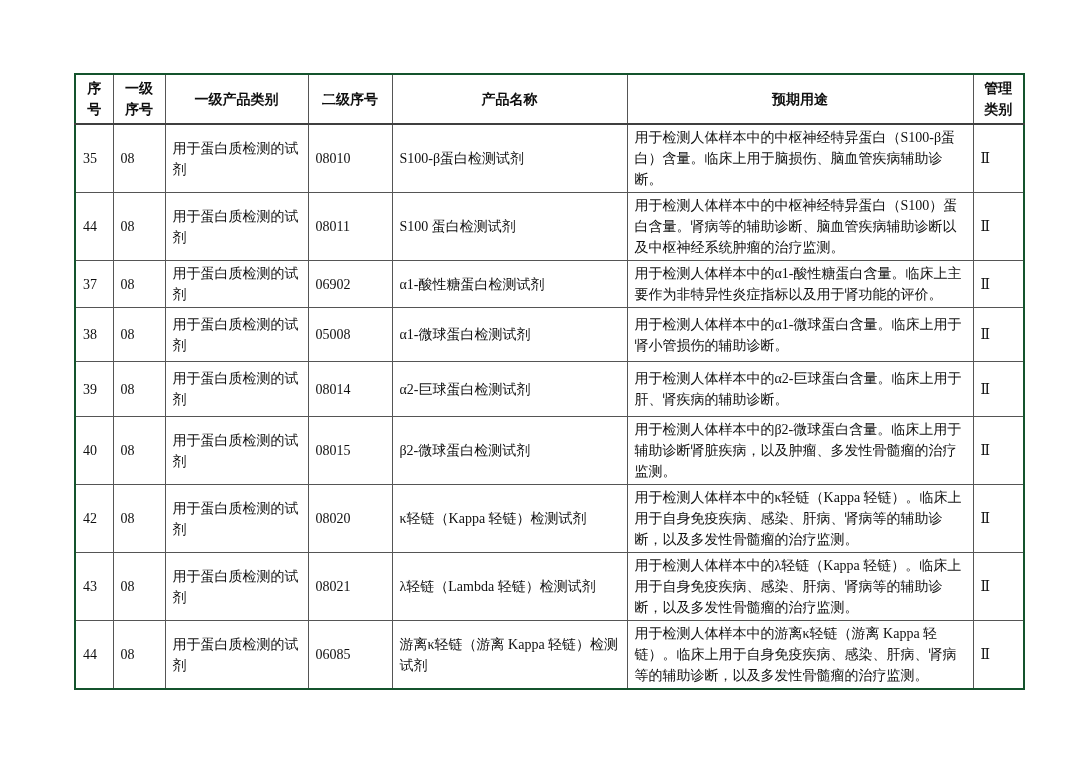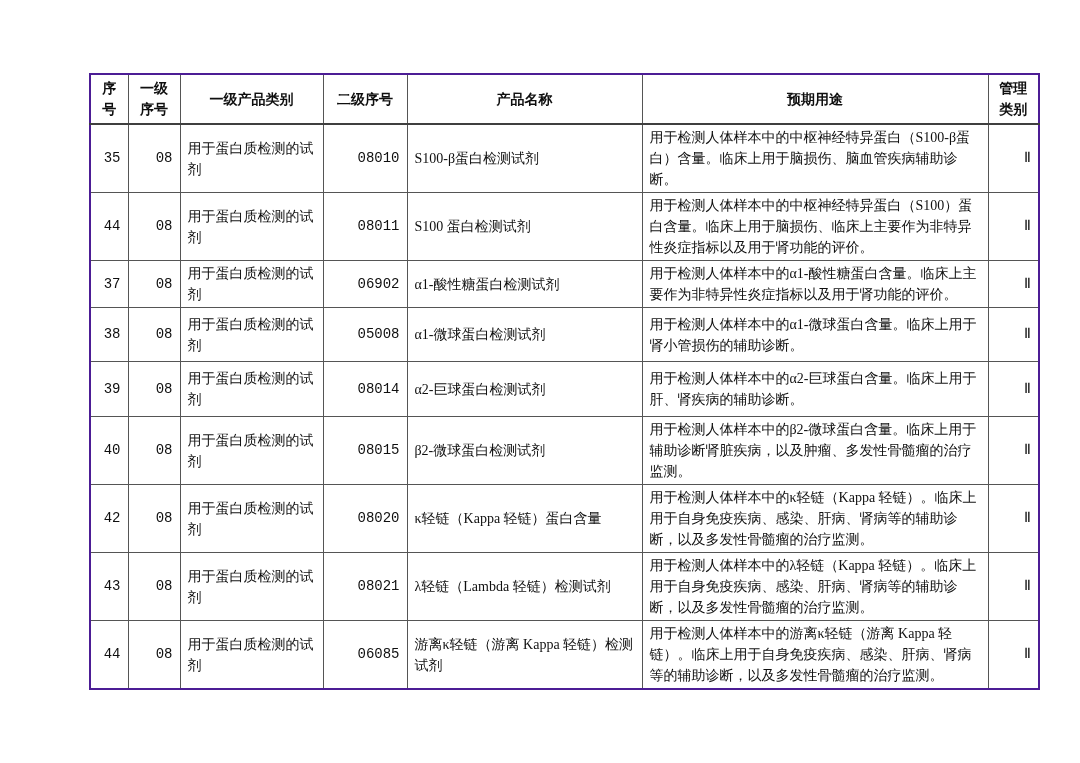--- a/index.html
+++ b/index.html
@@ -3,23 +3,23 @@
 <meta charset="utf-8">
 <style>
   html,body{margin:0;padding:0;}
   body{
     width:1080px;height:763px;background:#ffffff;overflow:hidden;
     font-family:"Liberation Serif","DejaVu Serif",serif;
     color:#0f0f0f;
   }
   .page{position:relative;width:1080px;height:763px;background:#ffffff;}
   table.grid{
-    position:absolute;left:89px;top:73px;width:949px;
+    position:absolute;left:74px;top:73px;width:949px;
     border-collapse:collapse;table-layout:fixed;
-    border:2px solid #4c1d95;
+    border:2px solid #14532d;
     font-size:14px;
   }
   col.c0{width:38px}
   col.c1{width:52px}
   col.c2{width:143px}
   col.c3{width:84px}
   col.c4{width:235px}
   col.c5{width:346px}
   col.c6{width:51px}
   th,td{
@@ -28,21 +28,21 @@
     line-height:21px;
     vertical-align:middle;
     word-break:break-all;
     overflow:hidden;
   }
   thead th{
     font-weight:bold;text-align:center;
     border-bottom:2px solid #3f3f3f;
     height:44px;
   }
-  td.ctr{text-align:right;font-family:Liberation Mono, monospace;}
+  td.ctr{text-align:left;}
   td.lft{text-align:left;}
   tbody tr:nth-child(1){height:46px}
   tbody tr:nth-child(2){height:63px}
   tbody tr:nth-child(3){height:42px}
   tbody tr:nth-child(4){height:54px}
   tbody tr:nth-child(5){height:55px}
   tbody tr:nth-child(6){height:60px}
   tbody tr:nth-child(7){height:52px}
   tbody tr:nth-child(8){height:58px}
   tbody tr:nth-child(9){height:60px}
@@ -82,21 +82,21 @@
     <td class="lft">S100-β蛋白检测试剂</td>
     <td class="lft">用于检测人体样本中的中枢神经特异蛋白（S100-β蛋白）含量。临床上用于脑损伤、脑血管疾病辅助诊断。</td>
     <td class="ctr">Ⅱ</td>
   </tr>
         <tr>
     <td class="ctr">44</td>
     <td class="ctr">08</td>
     <td class="lft">用于蛋白质检测的试剂</td>
     <td class="ctr">08011</td>
     <td class="lft">S100 蛋白检测试剂</td>
-    <td class="lft">用于检测人体样本中的中枢神经特异蛋白（S100）蛋白含量。临床上用于脑损伤、临床上主要作为非特异性炎症指标以及用于肾功能的评价。</td>
+    <td class="lft">用于检测人体样本中的中枢神经特异蛋白（S100）蛋白含量。肾病等的辅助诊断、脑血管疾病辅助诊断以及中枢神经系统肿瘤的治疗监测。</td>
     <td class="ctr">Ⅱ</td>
   </tr>
         <tr>
     <td class="ctr">37</td>
     <td class="ctr">08</td>
     <td class="lft">用于蛋白质检测的试剂</td>
     <td class="ctr">06902</td>
     <td class="lft">α1-酸性糖蛋白检测试剂</td>
     <td class="lft">用于检测人体样本中的α1-酸性糖蛋白含量。临床上主要作为非特异性炎症指标以及用于肾功能的评价。</td>
     <td class="ctr">Ⅱ</td>
@@ -126,21 +126,21 @@
     <td class="ctr">08015</td>
     <td class="lft">β2-微球蛋白检测试剂</td>
     <td class="lft">用于检测人体样本中的β2-微球蛋白含量。临床上用于辅助诊断肾脏疾病，以及肿瘤、多发性骨髓瘤的治疗监测。</td>
     <td class="ctr">Ⅱ</td>
   </tr>
         <tr>
     <td class="ctr">42</td>
     <td class="ctr">08</td>
     <td class="lft">用于蛋白质检测的试剂</td>
     <td class="ctr">08020</td>
-    <td class="lft">κ轻链（Kappa 轻链）蛋白含量</td>
+    <td class="lft">κ轻链（Kappa 轻链）检测试剂</td>
     <td class="lft">用于检测人体样本中的κ轻链（Kappa 轻链）。临床上用于自身免疫疾病、感染、肝病、肾病等的辅助诊断，以及多发性骨髓瘤的治疗监测。</td>
     <td class="ctr">Ⅱ</td>
   </tr>
         <tr>
     <td class="ctr">43</td>
     <td class="ctr">08</td>
     <td class="lft">用于蛋白质检测的试剂</td>
     <td class="ctr">08021</td>
     <td class="lft">λ轻链（Lambda 轻链）检测试剂</td>
     <td class="lft">用于检测人体样本中的λ轻链（Kappa 轻链）。临床上用于自身免疫疾病、感染、肝病、肾病等的辅助诊断，以及多发性骨髓瘤的治疗监测。</td>

